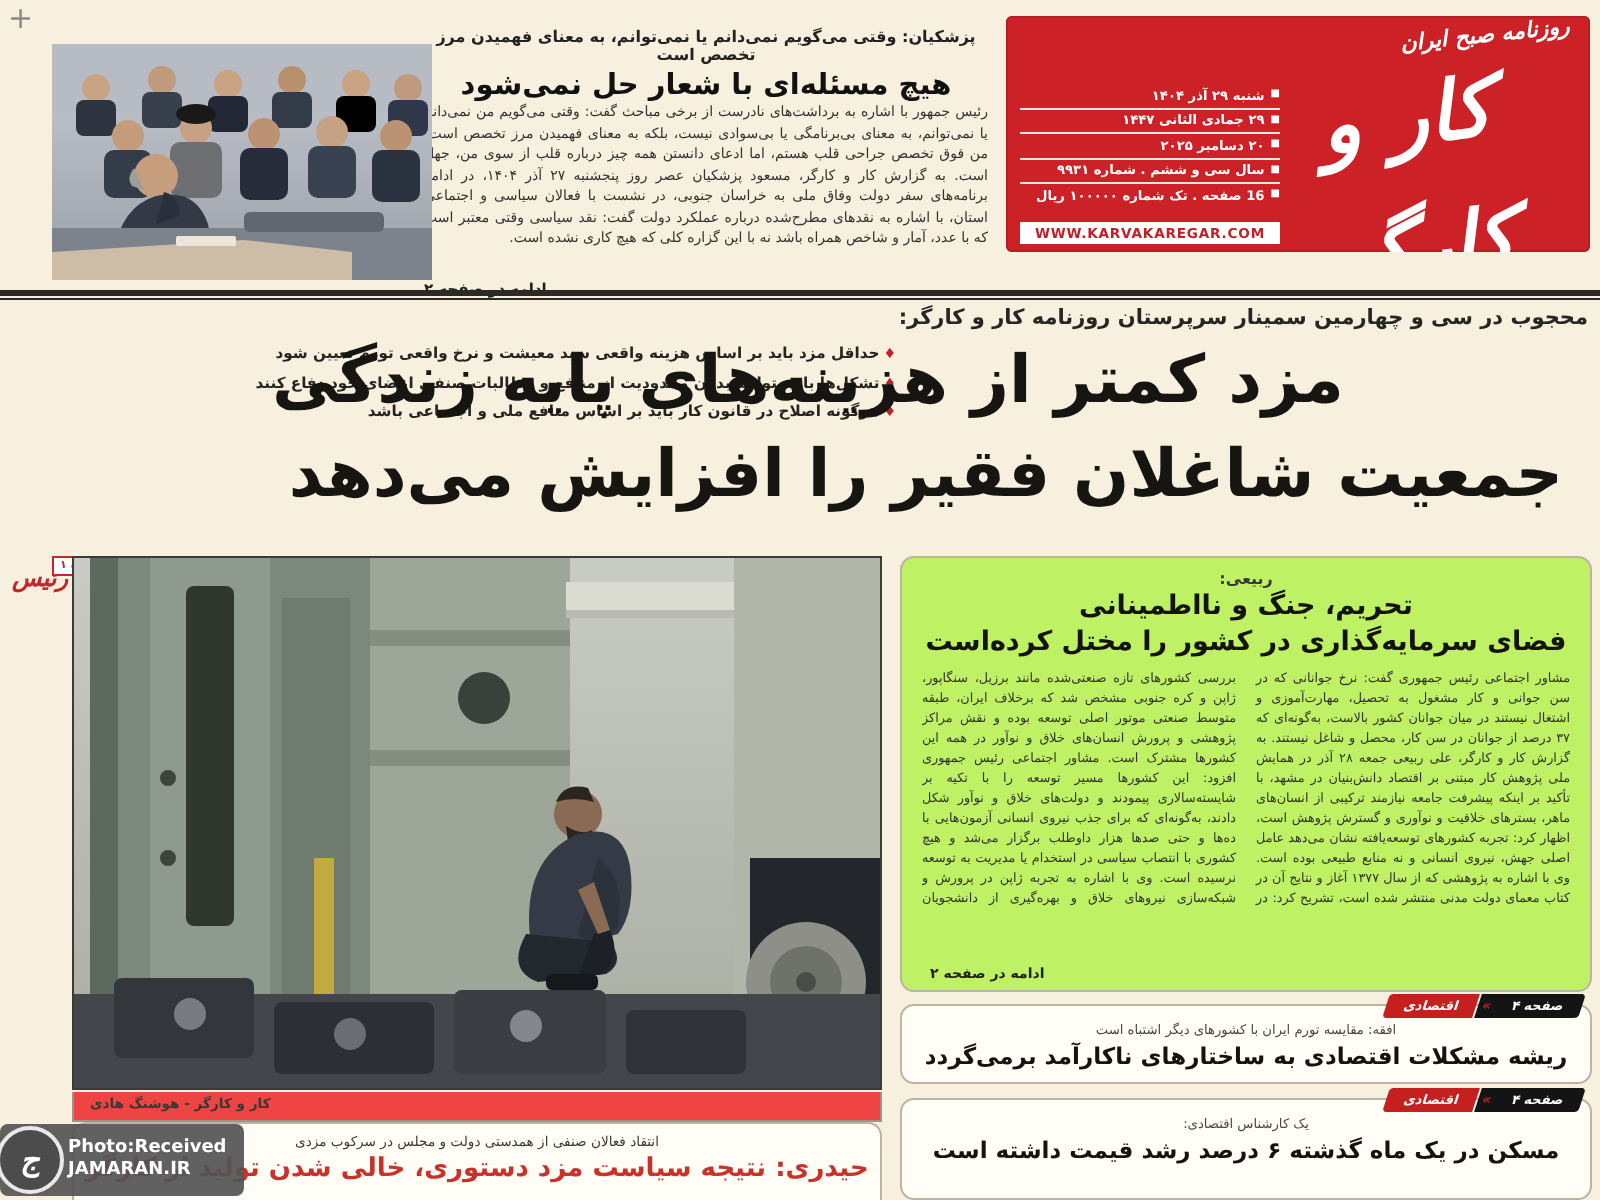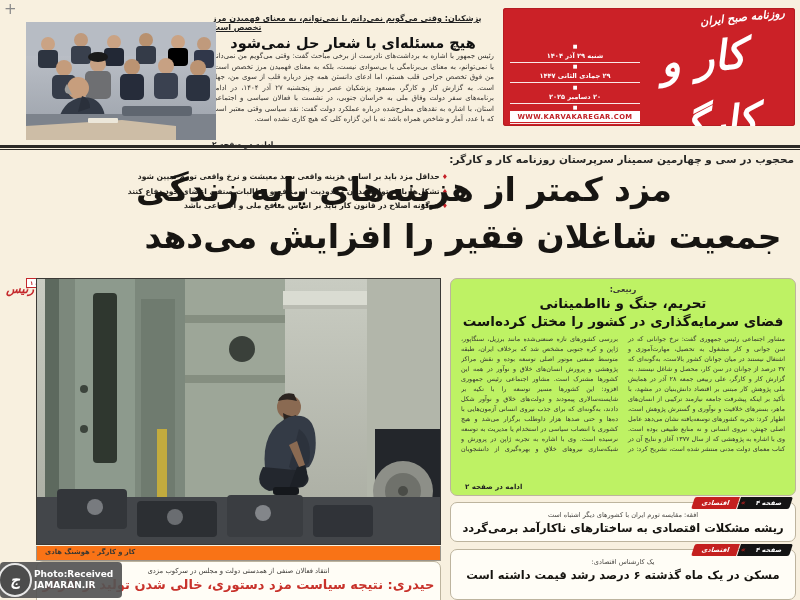--- a/index.html
+++ b/index.html
@@ -28,32 +28,32 @@
   }
   .masthead .mtitle {
     position:absolute; top:18px; right:2px; left:118px; text-align:center;
     color:#fff; font-size:41px; font-weight:bold; font-style:italic;
     transform:rotate(-7deg); direction:rtl; letter-spacing:-2px; line-height:1.6;
   }
   .dates { position:absolute; left:7px; top:34px; width:130px; direction:rtl; }
   .dates .drow {
     display:flex; align-items:center; gap:3px;
     color:#fff; font-size:6.6px; font-weight:bold;
-    padding:1.5px 0 2px; border-bottom:1px solid rgba(255,255,255,.9);flex-direction:column;
+    padding:1.5px 0 2px; border-bottom:1px solid rgba(255,255,255,.9);
   }
   .dates .sq { font-size:5px; line-height:1; }
   .siteband {
     position:absolute; left:7px; bottom:4px; width:130px; height:11px;
     background:#fff; color:#c12126; font-size:6.8px; font-weight:bold;
     display:flex; align-items:center; justify-content:center; letter-spacing:.4px;
   }
 
   
   .toparticle { right:306px; top:14px; width:282px; height:130px; direction:rtl; }
-  .toparticle .kick { font-size:8px; font-weight:bold; text-align:left; color:#222;text-decoration:underline; }
+  .toparticle .kick { font-size:8px; font-weight:bold; text-align:center; color:#222; }
   .toparticle .t { font-size:14.5px; font-weight:bold; text-align:center; margin:3px 0 0; color:#111; }
   .toparticle .body {
     font-size:7px; line-height:1.5; text-align:justify; color:#33312e;
     height:88px; overflow:hidden;
   }
   .toparticle .cont { font-size:7.5px; font-weight:bold; text-align:left; margin-top:1px; color:#222; }
 
   
   .topphoto { left:26px; top:22px; width:190px; height:118px; overflow:hidden; background:#aeb3ba; }
 
@@ -94,21 +94,21 @@
     direction:rtl;
   }
 
   
   .mainphoto {
     left:36px; top:278px; width:405px; height:267px;
     border:1px solid #3c3a36; background:#b6bab1; overflow:hidden;
   }
   .photocaption {
     left:36px; top:546px; width:405px; height:15px;
-    background:#f97316; border:1px solid #9a948a; border-top:none;
+    background:#ef4444; border:1px solid #9a948a; border-top:none;
     font-size:6.8px; color:#3a3832; direction:rtl; text-align:left;
     padding:2px 6px 0 8px; font-weight:bold;
   }
 
   
   .watermark {
     left:0; top:562px; width:122px; height:36px;
     background:rgba(84,84,84,.92); border-radius:4px;
     display:flex; align-items:center; gap:4px; padding-left:34px;
     z-index:30;

